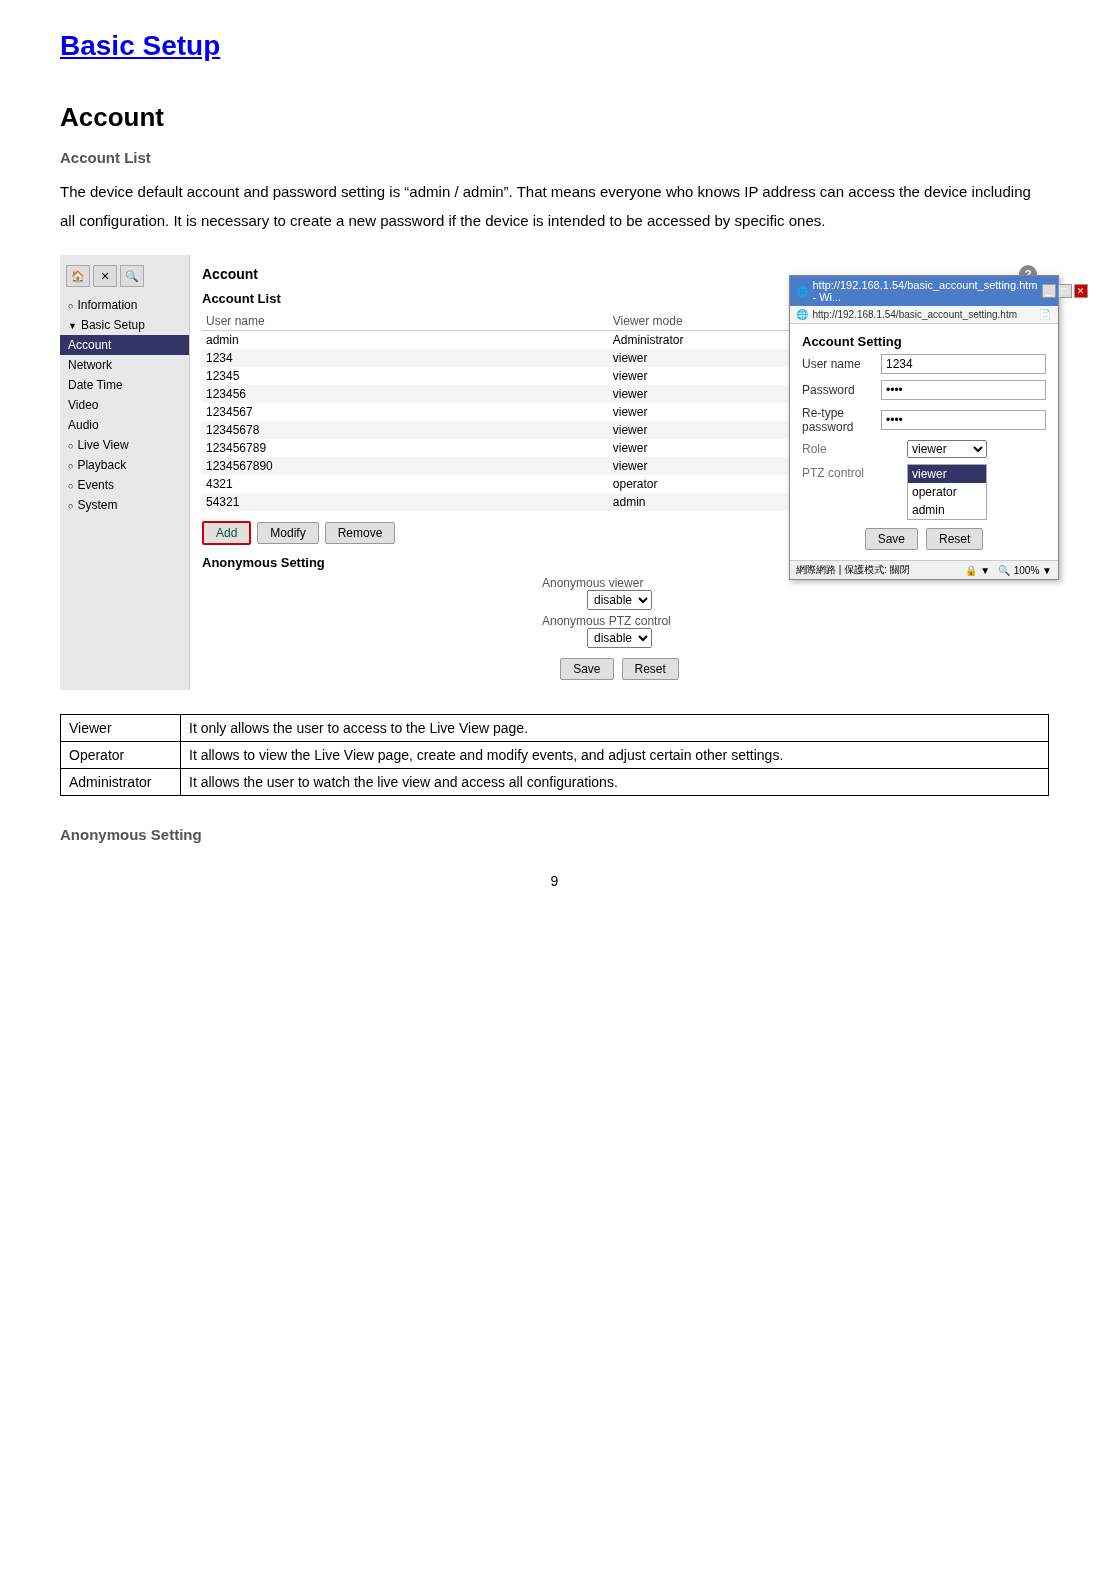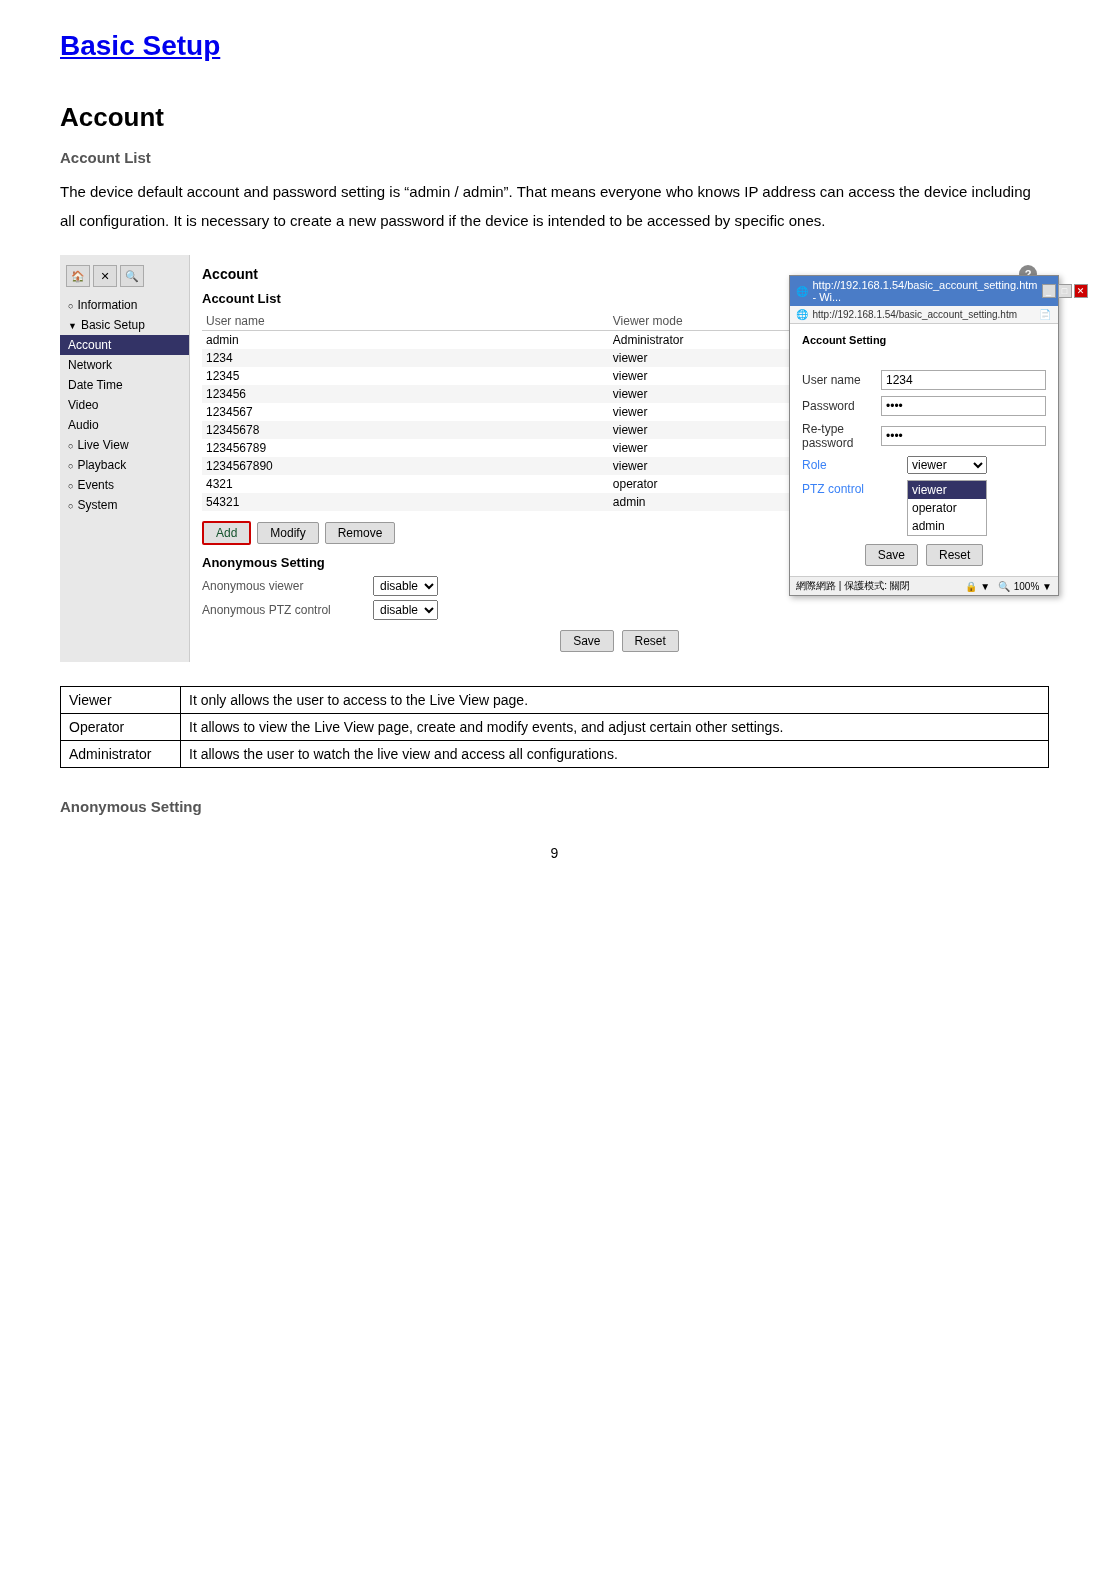--- a/index.html
+++ b/index.html
@@ -152,21 +152,22 @@
       color: #14532d;
     }
     .anon-section {
       margin-top: 6px;
     }
     .anon-row {
       display: flex;
       align-items: center;
       margin-bottom: 4px;
       font-size: 12px;
-      gap: 16px;
+      gap: 0;
+      flex-direction: column;
     }
     .anon-label { width: 155px; color: #555; font-size: 12px; }
     .anon-select {
       font-size: 12px;
       padding: 1px 2px;
     }
     .save-row {
       display: flex;
       gap: 8px;
       margin-top: 10px;
@@ -216,23 +217,23 @@
       font-size: 10px;
       color: #333;
       display: flex;
       align-items: center;
       gap: 4px;
     }
     .popup-content {
       padding: 10px 12px;
     }
     .popup-section-title {
-      font-size: 11px;
-      font-weight: bold;
-      margin-bottom: 24px;
+      font-size: 13px;
+      font-weight: bold;
+      margin-bottom: 5px;
     }
     .popup-form-row {
       display: flex;
       align-items: center;
       margin-bottom: 6px;
       font-size: 12px;
     }
     .popup-form-label {
       width: 105px;
       color: #333;
@@ -244,21 +245,21 @@
       font-size: 12px;
     }
     .popup-dropdown-row {
       display: flex;
       align-items: flex-start;
       margin-bottom: 6px;
       font-size: 12px;
     }
     .popup-dropdown-label {
       width: 105px;
-      color: #3b82f6;
+      color: #737373;
       padding-top: 2px;
     }
     .popup-select {
       width: 80px;
       font-size: 12px;
     }
     .role-select-open {
       border: 1px solid #aaa;
       width: 80px;
     }

